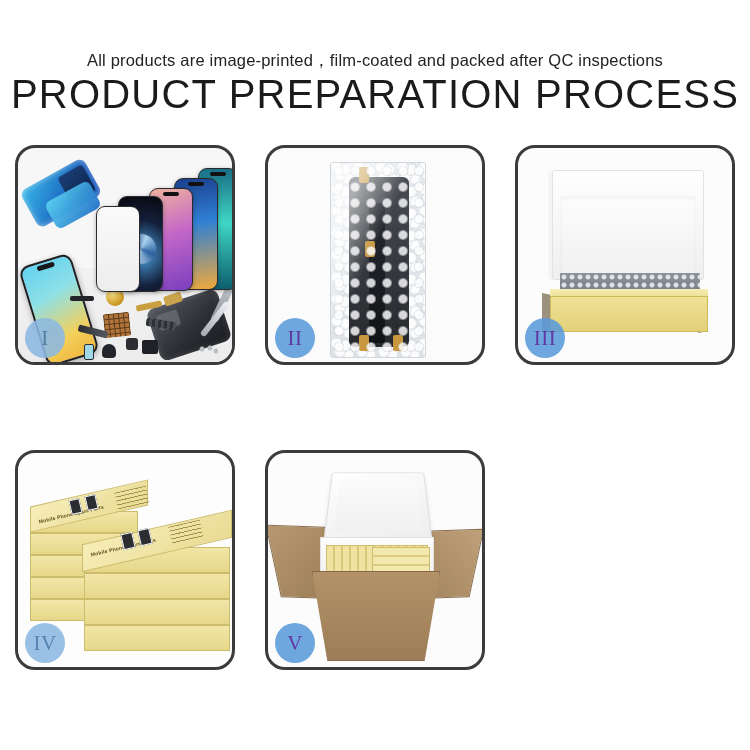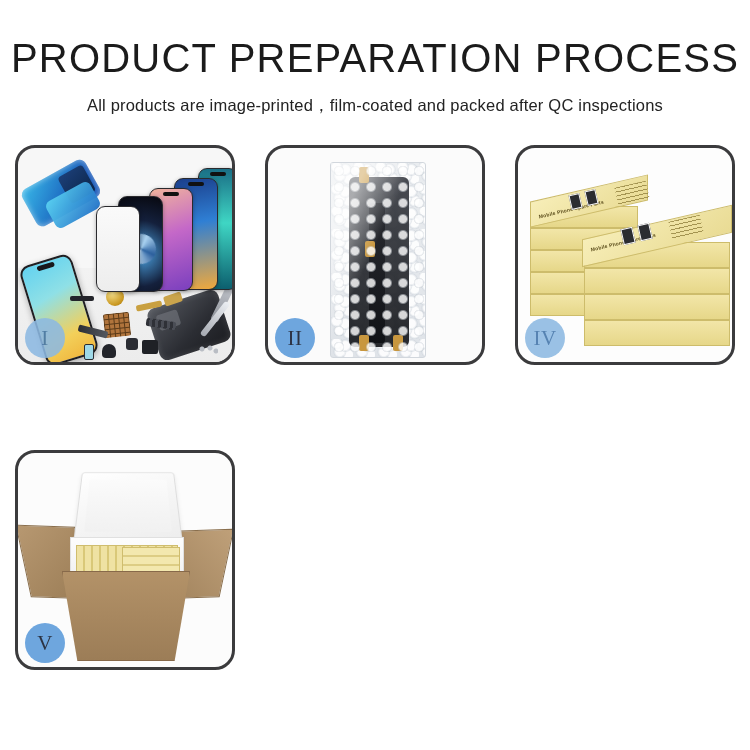--- a/index.html
+++ b/index.html
@@ -63,21 +63,21 @@
   .badge {
     position: absolute;
     left: 7px; bottom: 4px;
     width: 40px; height: 40px;
     border-radius: 50%;
     background: #5a9ada;
     opacity: 0.88;
     display: flex; align-items: center; justify-content: center;
     font-family: "Liberation Serif", serif;
     font-size: 21px;
-    color: #0f172a;
+    color: #4c1d95;
     z-index: 9;
     letter-spacing: 0.5px;
   }
   .badge.pale { background: #8cb9e2; color: #3f72a8; }
 
   .scene { position: absolute; inset: 0; }
 
   
   .p1 { background: #f7f7f7; }
   .p1 .floor { position: absolute; left: 0; top: 56%; width: 100%; height: 44%;
@@ -411,22 +411,22 @@
     position:absolute; left:62px; top:152px; width:16px; height:14px;
     background: rgba(130,103,66,.5);
   }
 </style>
 </head>
 <body>
 
 <div id="page">
 
   <div id="header">
+    <div id="subtitle">All products are image-printed，film-coated and packed after QC inspections</div>
     <div id="title">PRODUCT PREPARATION PROCESS</div>
-    <div id="subtitle">All products are image-printed，film-coated and packed after QC inspections</div>
   </div>
 
   <div id="grid">
 
     <div class="panel p1">
       <div class="scene">
         <div class="floor"></div>
         <div class="blue-part"></div>
         <div class="blue-part2"></div>
 
@@ -472,20 +472,34 @@
           <div class="tab t2"></div>
           <div class="tab t3"></div>
           <div class="tab t4"></div>
           <div class="bubbles"></div>
           <div class="sheen"></div>
         </div>
       </div>
       <div class="badge">II</div>
     </div>
 
+    <div class="panel p3">
+      <div class="scene">
+        <div class="lid-flapL"></div>
+        <div class="lid-flapR"></div>
+        <div class="lid"></div>
+        <div class="foam"></div>
+        <div class="wrap"></div>
+        <div class="box-sideL"></div>
+        <div class="box-sideR"></div>
+        <div class="box-top-edge"></div>
+        <div class="box-front"></div>
+      </div>
+      <div class="badge">III</div>
+    </div>
 
     <div class="panel p4">
       <div class="scene">
         <div class="stack">
           <div class="bx bl5"></div>
           <div class="bx bl4"></div>
           <div class="bx bl3"></div>
           <div class="bx bl2"></div>
           <div class="bx bl1"></div>
           <div class="lidtop a"></div>

